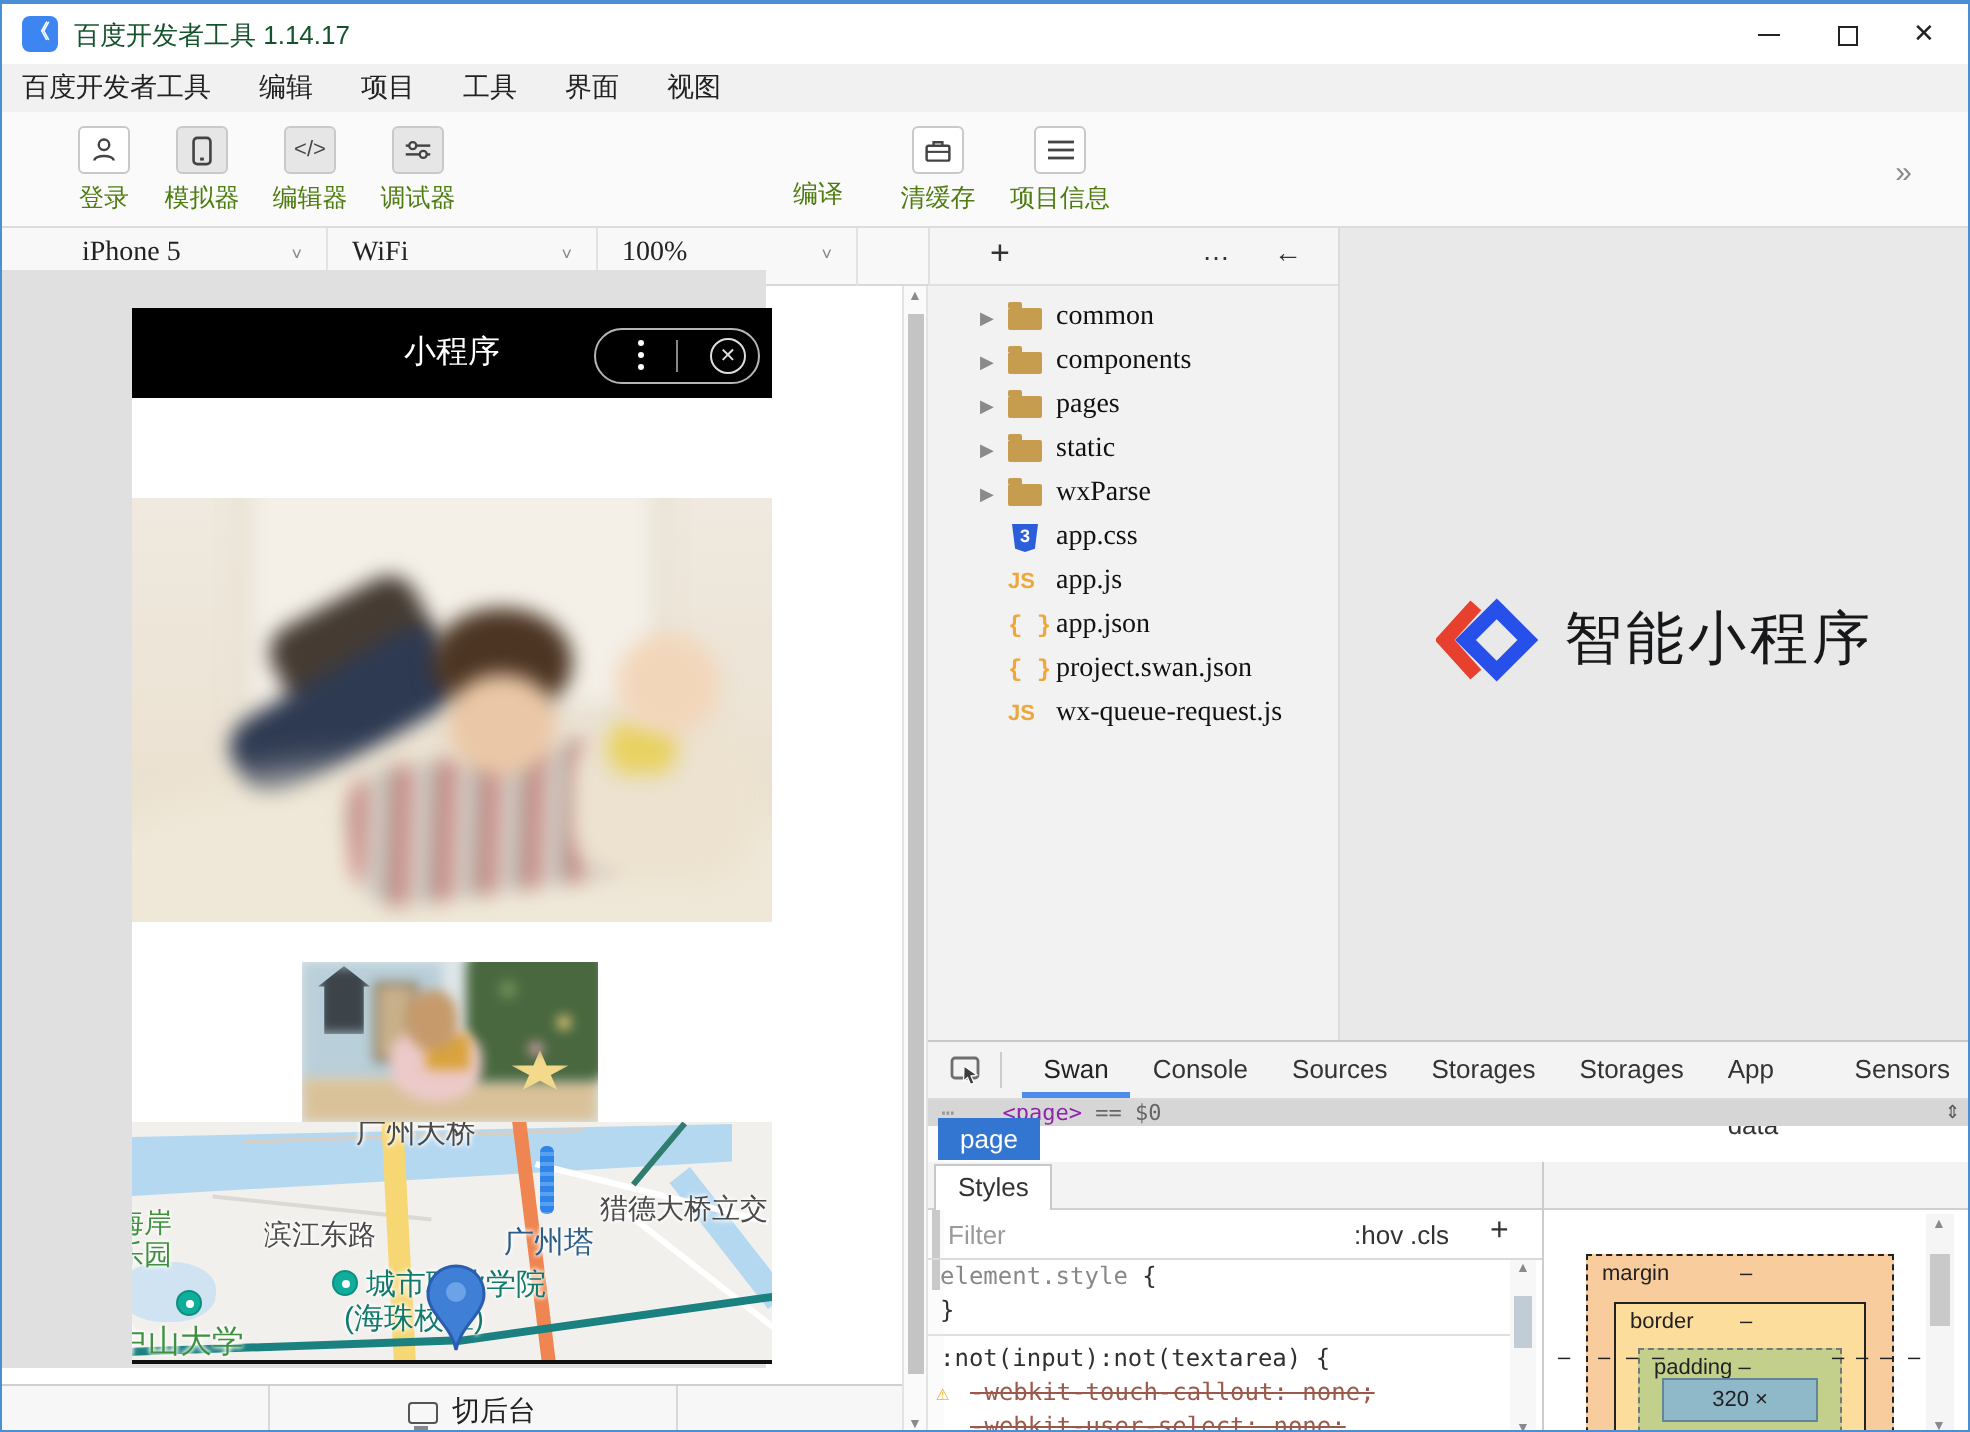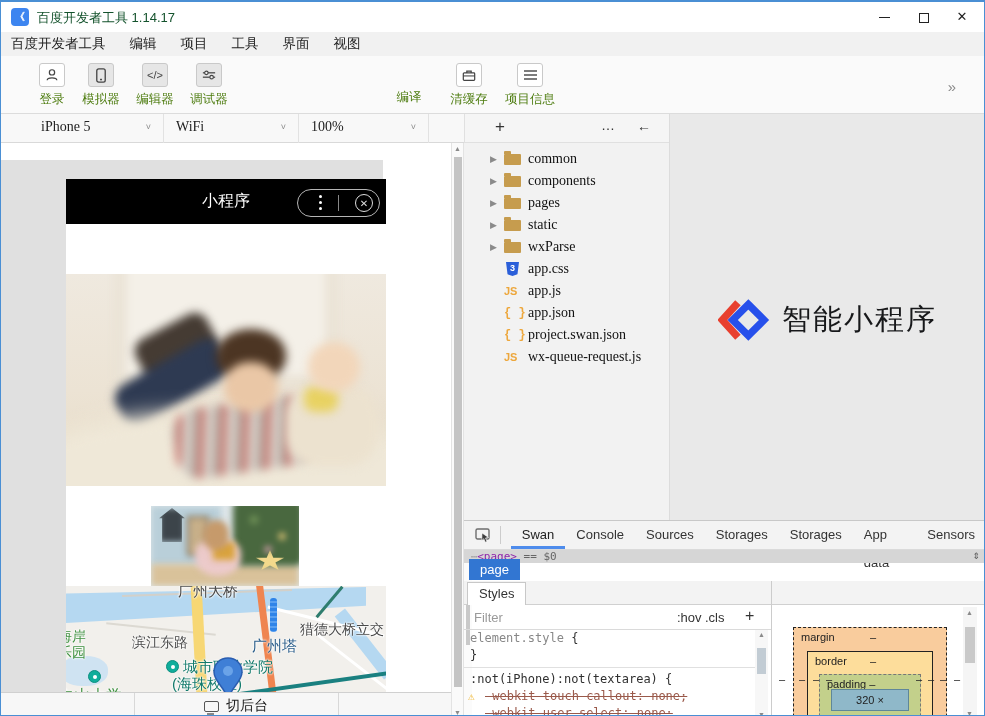--- a/index.html
+++ b/index.html
@@ -36,21 +36,21 @@
   .dev-seg .val { position:absolute; left:12px; top:5px; }
   .dev-seg .caret { position:absolute; right:12px; top:8px; font-size:9px; color:#888; font-family:"Liberation Sans", sans-serif; }
 
   
   .filehead { position:absolute; left:463px; top:112px; width:205px; height:29px; background:#f5f5f5; border-bottom:1px solid #e0e0e0; border-left:1px solid #e0e0e0; }
   .filehead .plus { position:absolute; left:30px; top:3px; font-size:17px; color:#333; }
   .filehead .dots { position:absolute; left:136px; top:3px; font-size:14px; color:#333; letter-spacing:1px; }
   .filehead .back { position:absolute; left:172px; top:4px; font-size:14px; color:#333; }
 
   
-  .simpane { position:absolute; left:0; top:158px; width:382px; height:549px; background:#e0e0e0; }
+  .simpane { position:absolute; left:0; top:133px; width:382px; height:549px; background:#e0e0e0; }
   .phone { position:absolute; left:65px; top:19px; width:320px; height:528px; background:#fff; overflow:hidden; }
 
   .p-head { position:absolute; left:0; top:0; width:320px; height:45px; background:#000; }
   .p-title { position:absolute; left:0; top:12px; width:320px; text-align:center; color:#fff; font-size:16px; }
   .capsule { position:absolute; right:6px; top:10px; width:83px; height:28px; border:1px solid #b5b5b5; border-radius:14px; }
   .cap-dots { position:absolute; left:21px; top:5px; width:3px; }
   .cap-dots i { display:block; width:3px; height:3px; border-radius:50%; background:#fff; margin-bottom:3px; }
   .cap-div { position:absolute; left:40px; top:5px; width:1px; height:16px; background:#888; }
   .cap-x { position:absolute; right:6px; top:4px; width:18px; height:18px; border:1px solid #ddd; border-radius:50%; color:#ddd; font-size:10px; text-align:center; line-height:17px; }
 
@@ -132,21 +132,21 @@
   .logo-text { font-size:29px; color:#17181a; letter-spacing:2px; font-weight:500; }
 
   
   .devtools { position:absolute; left:463px; top:518px; width:522px; height:198px; background:#fff; border-top:1px solid #c8c8c8; }
   .dt-tabs { position:absolute; left:0; top:0; width:522px; height:29px; background:#f3f3f3; border-bottom:1px solid #dadada; display:flex; align-items:center; font-size:13px; color:#333; }
   .dt-inspect { margin-left:11px; width:18px; height:18px; display:flex; align-items:center; justify-content:center; }
   .dt-sep { width:1px; height:18px; background:#ccc; margin:0 10px 0 9px; }
   .dt-tab { padding:0 11px; height:28px; line-height:28px; }
   .dt-tab.active { color:#222; border-bottom:3px solid #4e8cec; }
   .el-row { position:absolute; left:0; top:29px; width:522px; height:13px; background:#d6d6d6; overflow:hidden; font-family:"DejaVu Sans Mono",monospace; font-size:11px; line-height:13px; }
-  .el-row .dots3 { color:#999; } .el-row .tag { color:#8e24aa; } .el-row .rest { color:#666; }
+  .el-row .dots3 { color:#999; } .el-row .tag { color:#8e24aa;margin-left:24px; } .el-row .rest { color:#666; }
   .el-upd { position:absolute; right:6px; top:29px; font-size:9px; color:#555; line-height:13px; }
   .page-badge { position:absolute; left:5px; top:38px; height:21px; padding:0 11px; background:#3276d2; color:#fff; font-size:13px; line-height:21px; z-index:5; }
   .styles-tabrow { position:absolute; left:0; top:60px; width:522px; height:24px; background:#f3f3f3; border-bottom:1px solid #d0d0d0; }
   .styles-tab { position:absolute; left:3px; top:1px; height:23px; padding:0 11px; background:#fff; border:1px solid #c8c8c8; border-bottom:none; font-size:13px; line-height:22px; color:#333; }
   .filter-row { position:absolute; left:0; top:84px; width:308px; height:25px; border-bottom:1px solid #dadada; font-size:13px; }
   .filter-ph { position:absolute; left:10px; top:5px; color:#9a9a9a;text-align:right; }
   .hov { position:absolute; left:213px; top:5px; color:#333; }
   .cls { position:absolute; left:241px; top:5px; color:#333; }
   .plusbtn { position:absolute; left:281px; top:2px; color:#333; font-size:16px; }
   .rules { position:absolute; left:0; top:109px; width:292px; font-family:"DejaVu Sans Mono",monospace; font-size:12px; color:#303030; line-height:17px; }
@@ -466,21 +466,21 @@
       <span class="filter-ph">Filter</span>
       <span class="hov">:hov</span>
       <span class="cls">.cls</span>
       <span class="plusbtn">+</span>
     </div>
 
     <div class="rules">
       <div class="line"><span class="gray">element.style</span><span> {</span></div>
       <div class="line">}</div>
       <div class="rule-sep"></div>
-      <div class="line">:not(iPhone):not(textarea) {</div>
+      <div class="line">:not(input):not(textarea) {</div>
       <div class="prop"><span class="warn">⚠</span><span class="struck">-webkit-touch-callout: none;</span></div>
       <div class="prop"><span class="struck">-webkit-user-select: none;</span></div>
     </div>
 
     <div class="styles-scroll">
       <span class="sb-arr" style="top:1px;left:1px;">▲</span>
       <div class="thumb"></div>
       <span class="sb-arr" style="bottom:1px;left:1px;">▼</span>
     </div>
 

